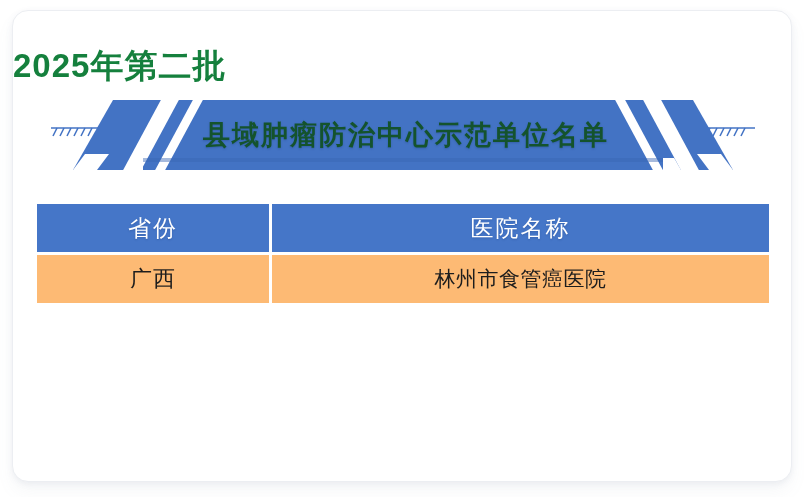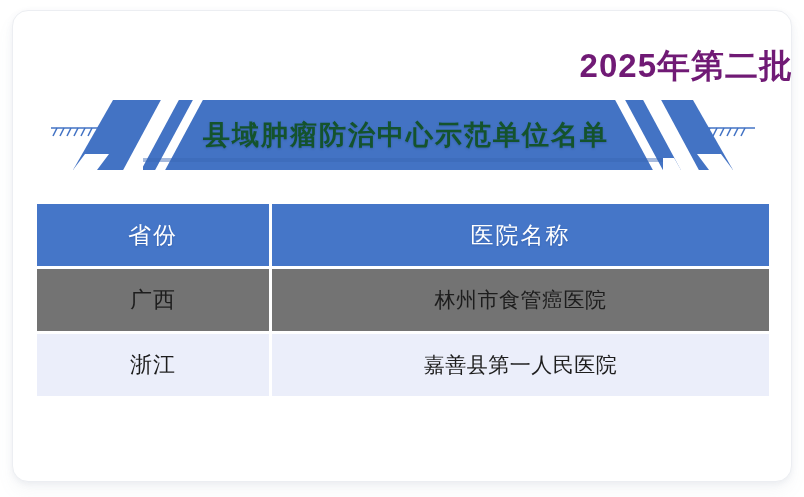--- a/index.html
+++ b/index.html
@@ -30,25 +30,25 @@
     box-sizing: border-box;
     overflow: hidden;
   }
 
   
   #main-title {
     position: absolute;
     left: 0;
     top: 38px;
     width: 780px;
-    text-align: right;
+    text-align: left;
     font-size: 33px;
     font-weight: bold;
     letter-spacing: 1px;
-    color: #701a75;
+    color: #15803d;
     text-shadow: 0 1px 0 rgba(255,255,255,0.6);
     line-height: 1;
     white-space: nowrap;
   }
 
   
   #ribbon-banner {
     position: absolute;
     left: 0;
     top: 85px;
@@ -86,40 +86,40 @@
     top: 190px;
     width: 738px;
     border-collapse: separate;
     border-spacing: 3px 3px;
     table-layout: fixed;
   }
   #listing-table th,
   #listing-table td {
     padding: 0;
     margin: 0;
-    height: 62px;
+    height: 48px;
     text-align: center;
     vertical-align: middle;
     font-weight: normal;
     white-space: nowrap;
     overflow: hidden;
   }
   .col-province { width: 232px; }
   .col-hospital { width: 497px; }
 
   thead th {
     background: #4576c8;
     color: #ffffff;
     font-size: 23px;
     font-weight: bold;
     letter-spacing: 2px;
     text-shadow: 0 1px 2px rgba(25,55,115,0.30);
   }
 
-  tbody tr.row-shade-dark td { background: #737373; }
+  tbody tr.row-shade-dark td { background: #fdba74; }
   tbody tr.row-shade-light td { background: #ebeefa; }
 
   td.cell-province {
     font-size: 22px;
     font-weight: bold;
     color: #1d1d1d;
     letter-spacing: 1px;
   }
   td.cell-hospital {
     font-size: 21px;
@@ -189,20 +189,16 @@
       <tr>
         <th>省份</th>
         <th>医院名称</th>
       </tr>
     </thead>
     <tbody>
       <tr class="row-shade-dark">
         <td class="cell-province">广西</td>
         <td class="cell-hospital">林州市食管癌医院</td>
       </tr>
-      <tr class="row-shade-light">
-        <td class="cell-province">浙江</td>
-        <td class="cell-hospital">嘉善县第一人民医院</td>
-      </tr>
     </tbody>
   </table>
 
 </div>
 
 </body></html>

